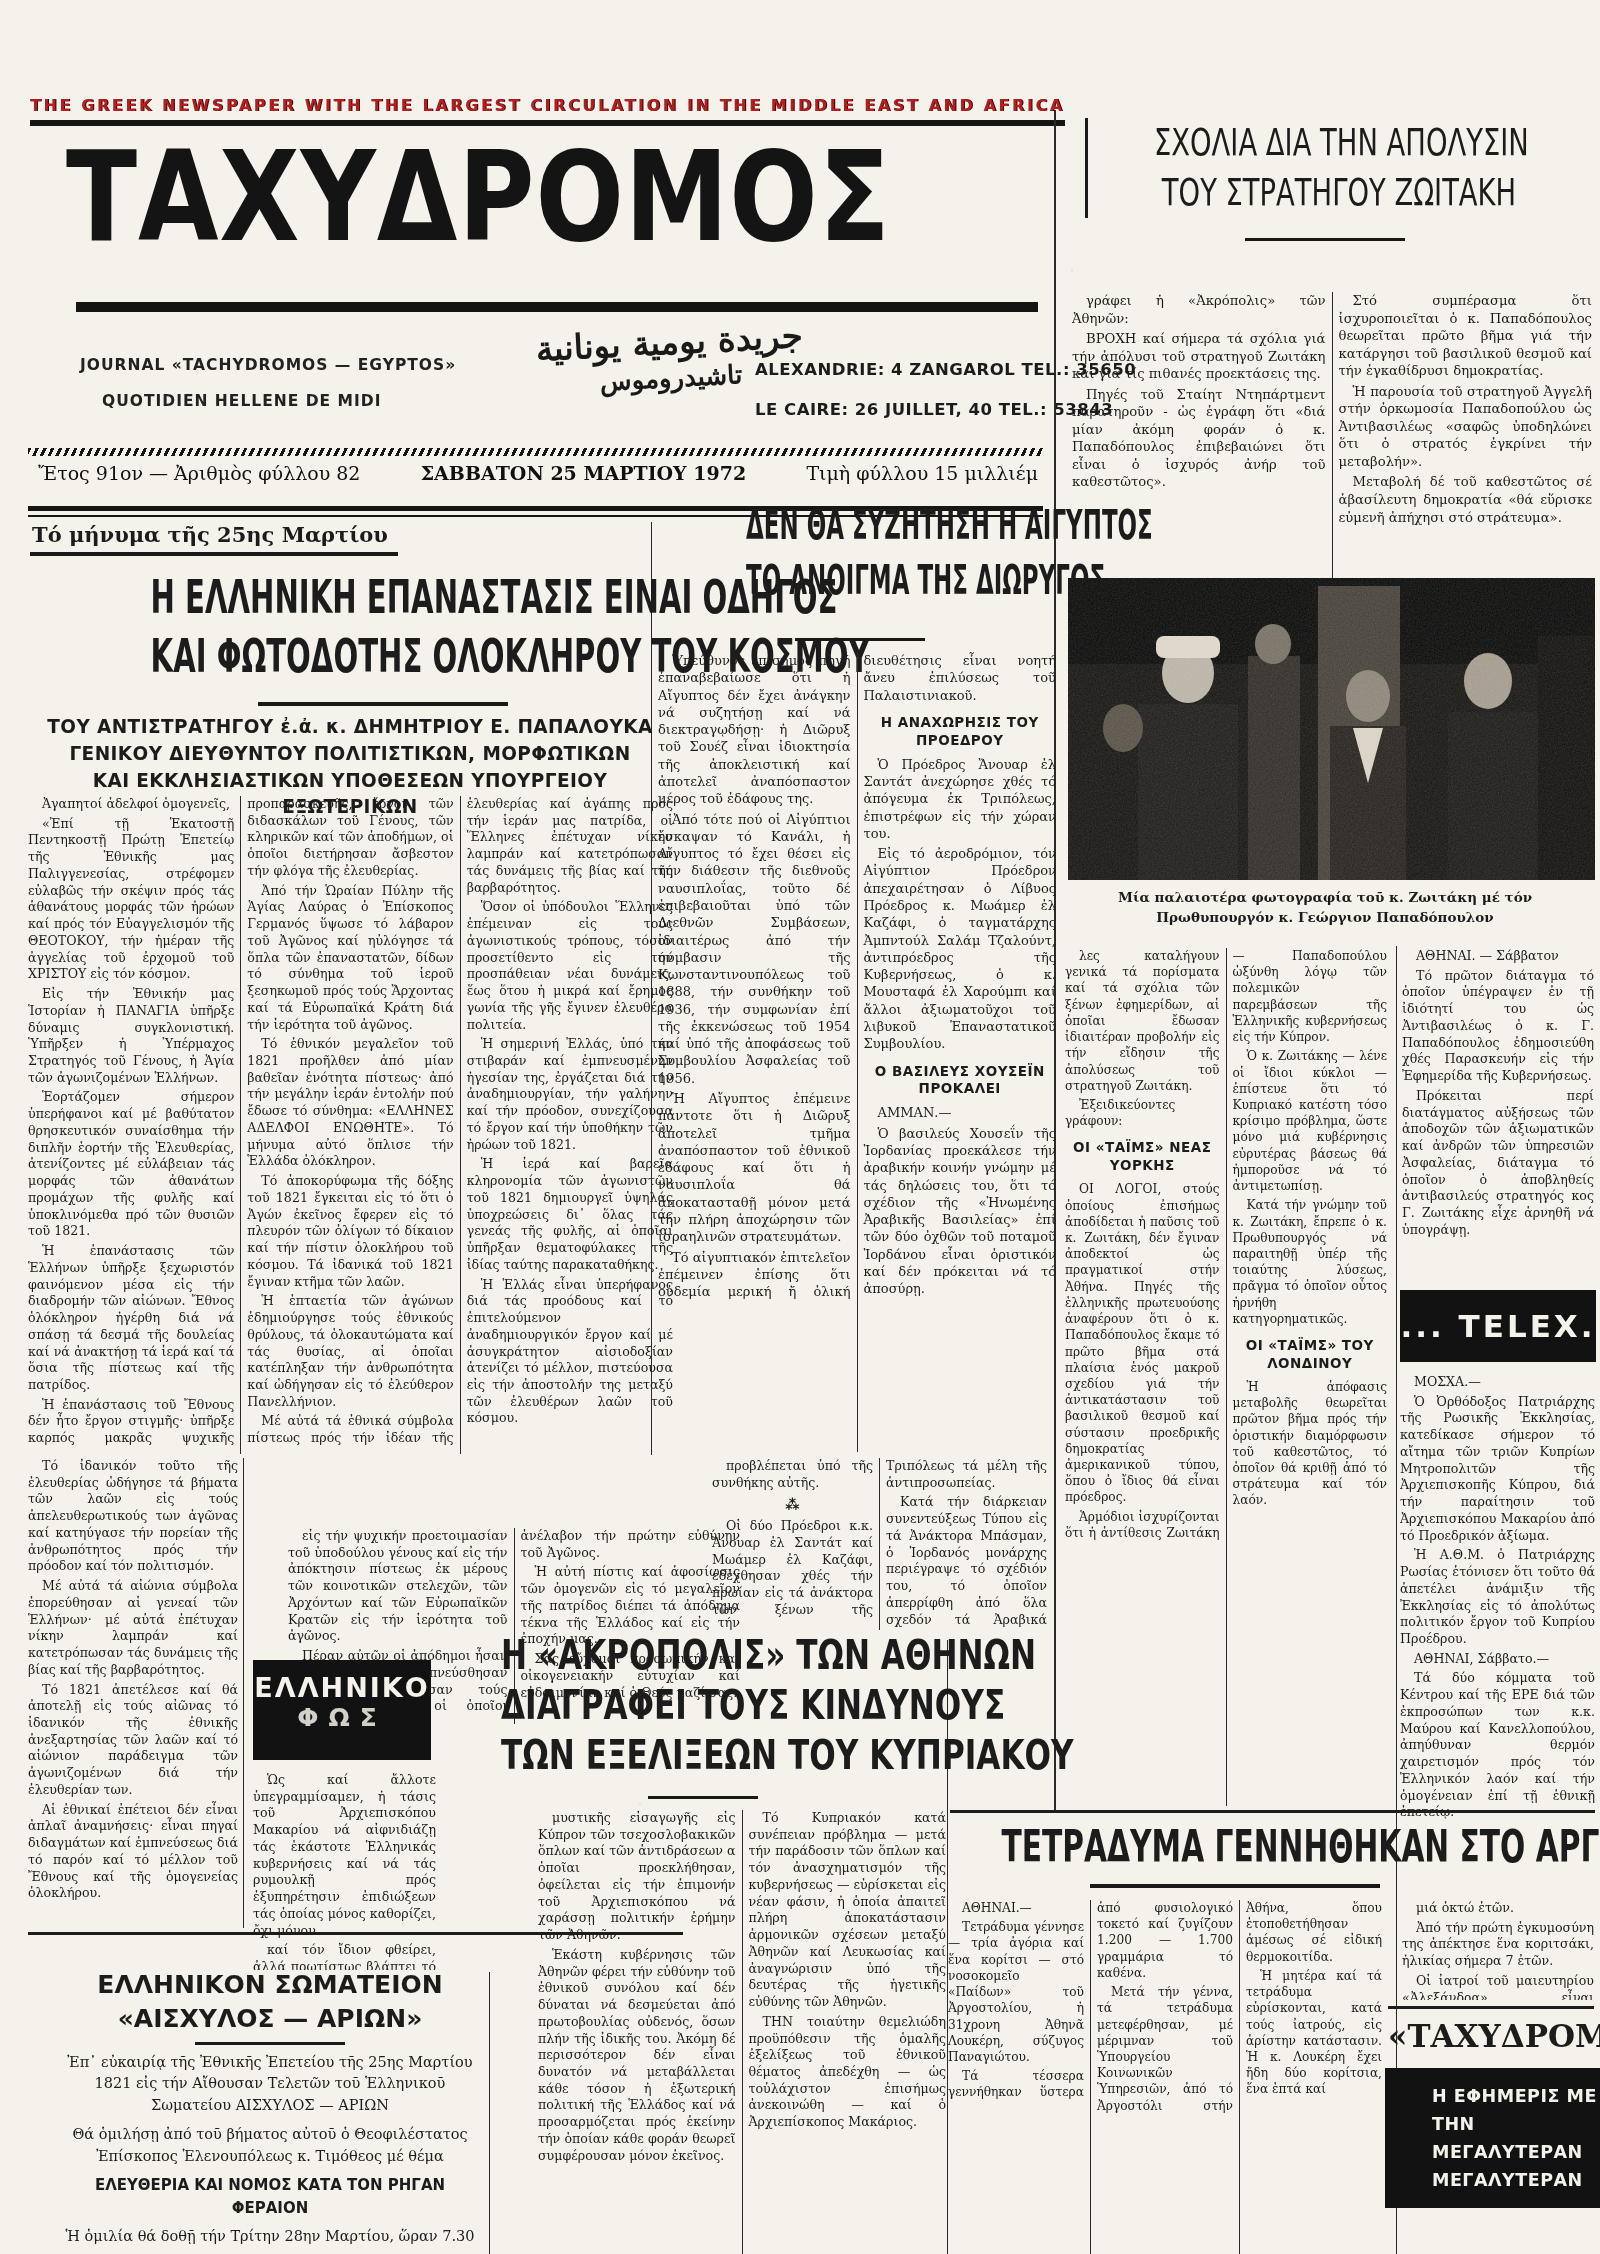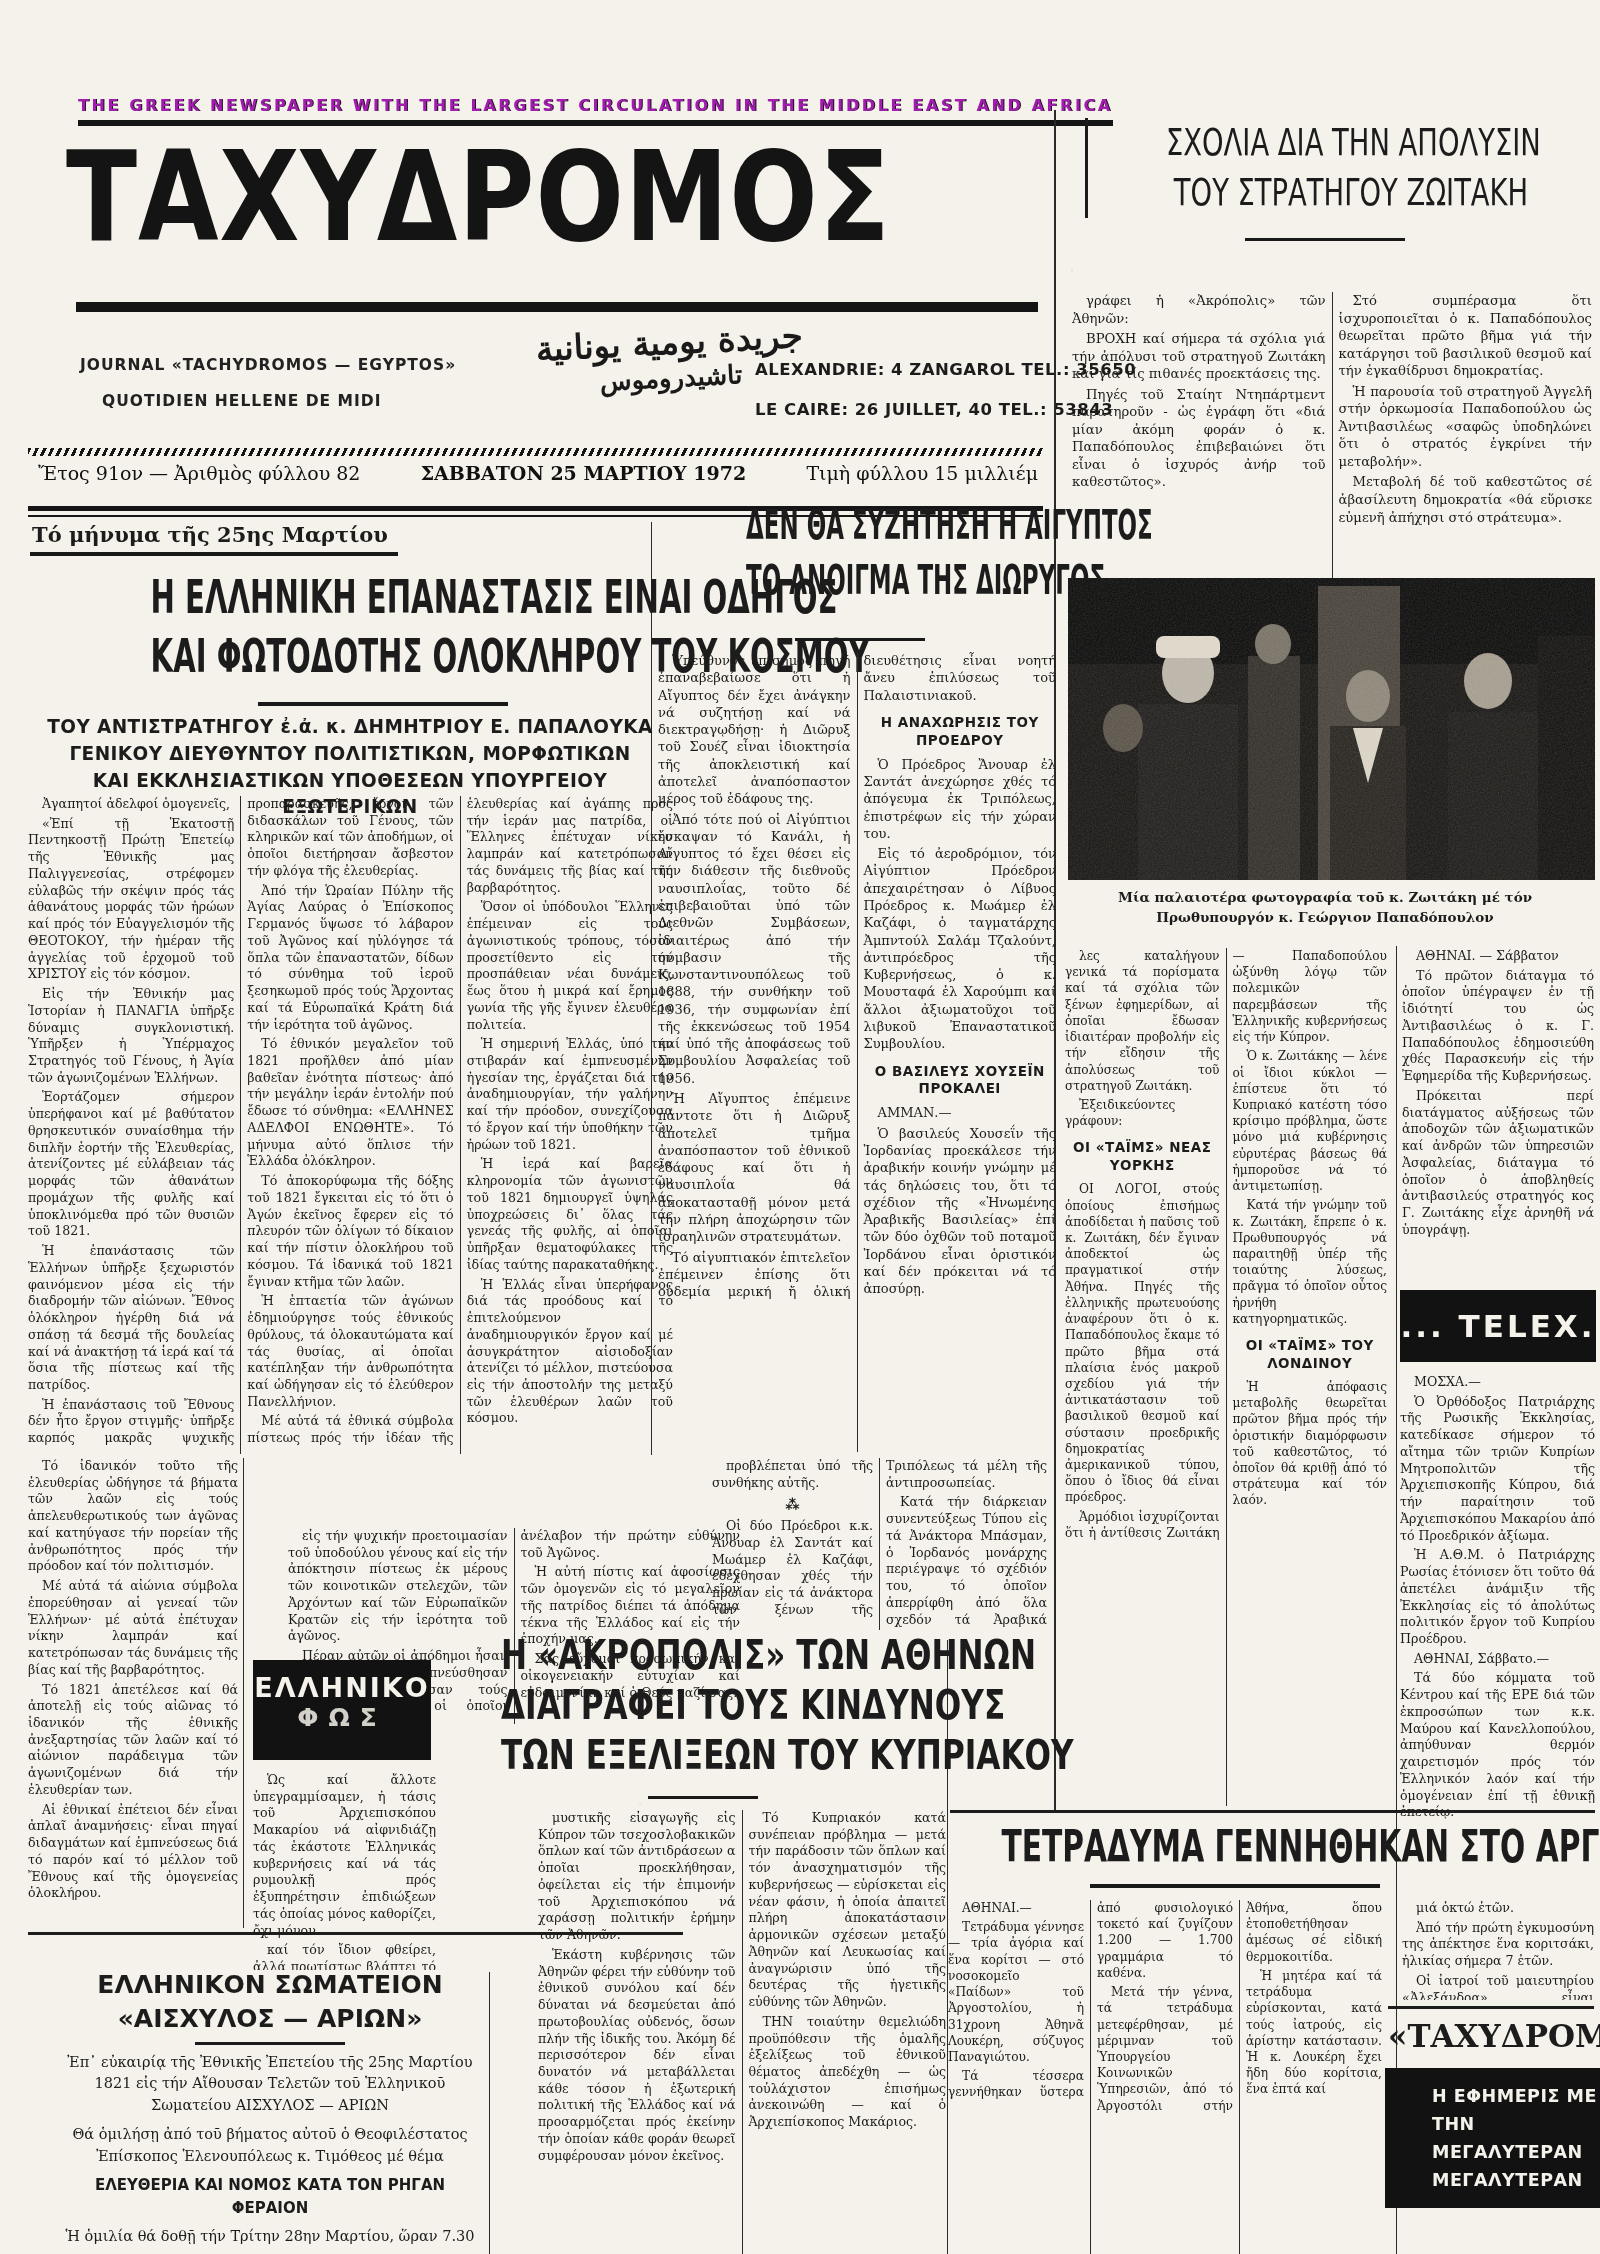--- a/index.html
+++ b/index.html
@@ -2,22 +2,22 @@
 <html><head>
 <meta charset="utf-8">
 <style>
   html,body{margin:0;padding:0;background:#777;}
   .page{position:relative;width:1600px;height:2254px;margin:0 auto;
     background:#f4f2ea;color:#1c1c1c;overflow:hidden;
     font-family:"DejaVu Serif",serif;}
   .abs{position:absolute;}
   .cond{display:block;white-space:nowrap;transform-origin:center;font-family:"DejaVu Sans",sans-serif;font-weight:bold;letter-spacing:0px;}
   .banner{font-family:"DejaVu Sans",sans-serif;font-weight:bold;font-size:16px;letter-spacing:2.6px;
-    color:#a21caf;border-bottom:6px solid #151515;padding-bottom:5px;white-space:nowrap;
-    text-shadow:1px 0 0 #151515;margin-left:48px;}
+    color:#b91c1c;border-bottom:6px solid #151515;padding-bottom:5px;white-space:nowrap;
+    text-shadow:1px 0 0 #151515;}
   .masthead{font-family:"DejaVu Sans",sans-serif;font-weight:bold;font-size:124px;line-height:1.05;
     transform:scaleX(0.84);transform-origin:left center;letter-spacing:1px;color:#141414;}
   .mast-rule{background:#141414;height:10px;}
   .journal{font-family:"DejaVu Sans",sans-serif;font-weight:bold;font-size:15.5px;letter-spacing:1px;line-height:2.3;color:#222;}
   .arabic{font-size:34px;font-weight:bold;transform:rotate(-3deg);line-height:1.2;text-align:center;color:#1a1a1a;}
   .arabic .a2{font-size:26px;display:block;}
   .addr{font-family:"DejaVu Sans",sans-serif;font-weight:bold;font-size:16.5px;line-height:2.4;letter-spacing:.5px;}
   .wavy{height:8px;background:repeating-linear-gradient(115deg,#151515 0 3px,transparent 3px 7px);}
   .dateline{display:flex;justify-content:space-between;font-size:19px;color:#111;}
   .dblrule{border-top:5px solid #161616;border-bottom:2px solid #161616;height:4px;}
@@ -161,21 +161,21 @@
       <p>ΑΜΜΑΝ.—</p>
       <p>Ὁ βασιλεύς Χουσεΐν τῆς Ἰορδανίας προεκάλεσε τήν ἀραβικήν κοινήν γνώμην μέ τάς δηλώσεις του, ὅτι τό σχέδιον τῆς «Ἡνωμένης Ἀραβικῆς Βασιλείας» ἐπί τῶν δύο ὀχθῶν τοῦ ποταμοῦ Ἰορδάνου εἶναι ὁριστικόν καί δέν πρόκειται νά τό ἀποσύρῃ.</p>
     </div>
   <div class="abs bodytext cols2" style="left:712px;top:1458px;width:335px;height:172px;">
       <p>προβλέπεται ὑπό τῆς συνθήκης αὐτῆς.</p>
       <p class="centerbold">⁂</p>
       <p>Οἱ δύο Πρόεδροι κ.κ. Ἄνουαρ ἐλ Σαντάτ καί Μωάμερ ἐλ Καζάφι, ἐδέχθησαν χθές τήν πρωίαν εἰς τά ἀνάκτορα τῶν ξένων τῆς Τριπόλεως τά μέλη τῆς ἀντιπροσωπείας.</p>
       <p>Κατά τήν διάρκειαν συνεντεύξεως Τύπου εἰς τά Ἀνάκτορα Μπάσμαν, ὁ Ἰορδανός μονάρχης περιέγραψε τό σχέδιόν του, τό ὁποῖον ἀπερρίφθη ἀπό ὅλα σχεδόν τά Ἀραβικά κράτη, ὡς σχέδιον τοῦ μέλλοντος, καί ὅτι θά πραγματοποιηθῇ μόνον μετά τήν ἀποχώρησιν τῶν Ἰσραηλινῶν ἀπό τά κατεχόμενα ἐδάφη.</p>
     </div>
 
-  <div class="abs" style="left:1085px;top:118px;width:500px;text-align:center;border-left:3px solid #1b1b1b;padding-left:13px;">
+  <div class="abs" style="left:1085px;top:118px;width:500px;text-align:center;border-left:3px solid #1b1b1b;padding-left:1px;">
     <span class="cond" style="font-size:37px;transform:scaleX(.74);line-height:1.35;font-weight:normal;">ΣΧΟΛΙΑ ΔΙΑ ΤΗΝ ΑΠΟΛΥΣΙΝ</span>
     <span class="cond" style="font-size:37px;transform:scaleX(.74);line-height:1.35;font-weight:normal;">ΤΟΥ ΣΤΡΑΤΗΓΟΥ ΖΩΙΤΑΚΗ</span>
   </div>
   <div class="abs rule" style="left:1245px;top:238px;width:160px;height:3px;"></div>
   <div class="abs bodytext cols2" style="left:1072px;top:256px;width:520px;height:320px;font-size:13.2px;margin-top:36px;">
       <p>γράφει ἡ «Ἀκρόπολις» τῶν Ἀθηνῶν:</p>
       <p>ΒΡΟΧΗ καί σήμερα τά σχόλια γιά τήν ἀπόλυσι τοῦ στρατηγοῦ Ζωιτάκη καί γιά τίς πιθανές προεκτάσεις της.</p>
       <p>Πηγές τοῦ Σταίητ Ντηπάρτμεντ παρατηροῦν - ὡς ἐγράφη ὅτι «διά μίαν ἀκόμη φοράν ὁ κ. Παπαδόπουλος ἐπιβεβαιώνει ὅτι εἶναι ὁ ἰσχυρός ἀνήρ τοῦ καθεστῶτος».</p>
       <p>Στό συμπέρασμα ὅτι ἰσχυροποιεῖται ὁ κ. Παπαδόπουλος θεωρεῖται πρῶτο βῆμα γιά τήν κατάργησι τοῦ βασιλικοῦ θεσμοῦ καί τήν ἐγκαθίδρυσι δημοκρατίας.</p>
       <p>Ἡ παρουσία τοῦ στρατηγοῦ Ἀγγελῆ στήν ὁρκωμοσία Παπαδοπούλου ὡς Ἀντιβασιλέως «σαφῶς ὑποδηλώνει ὅτι ὁ στρατός ἐγκρίνει τήν μεταβολήν».</p>

